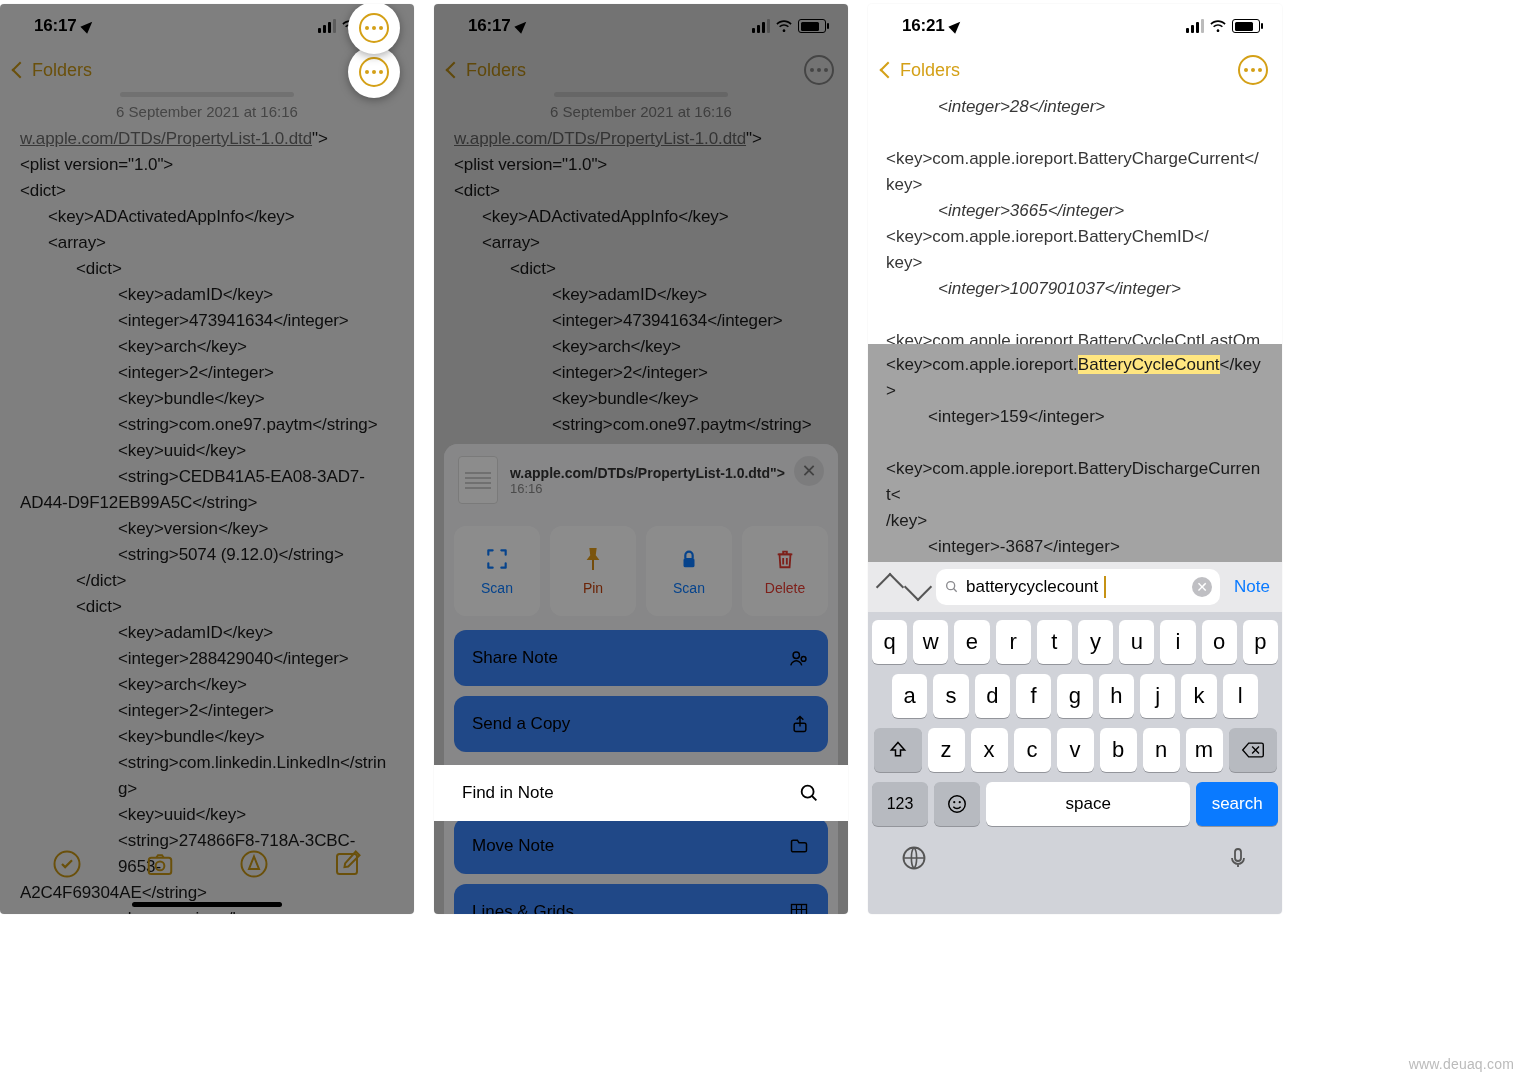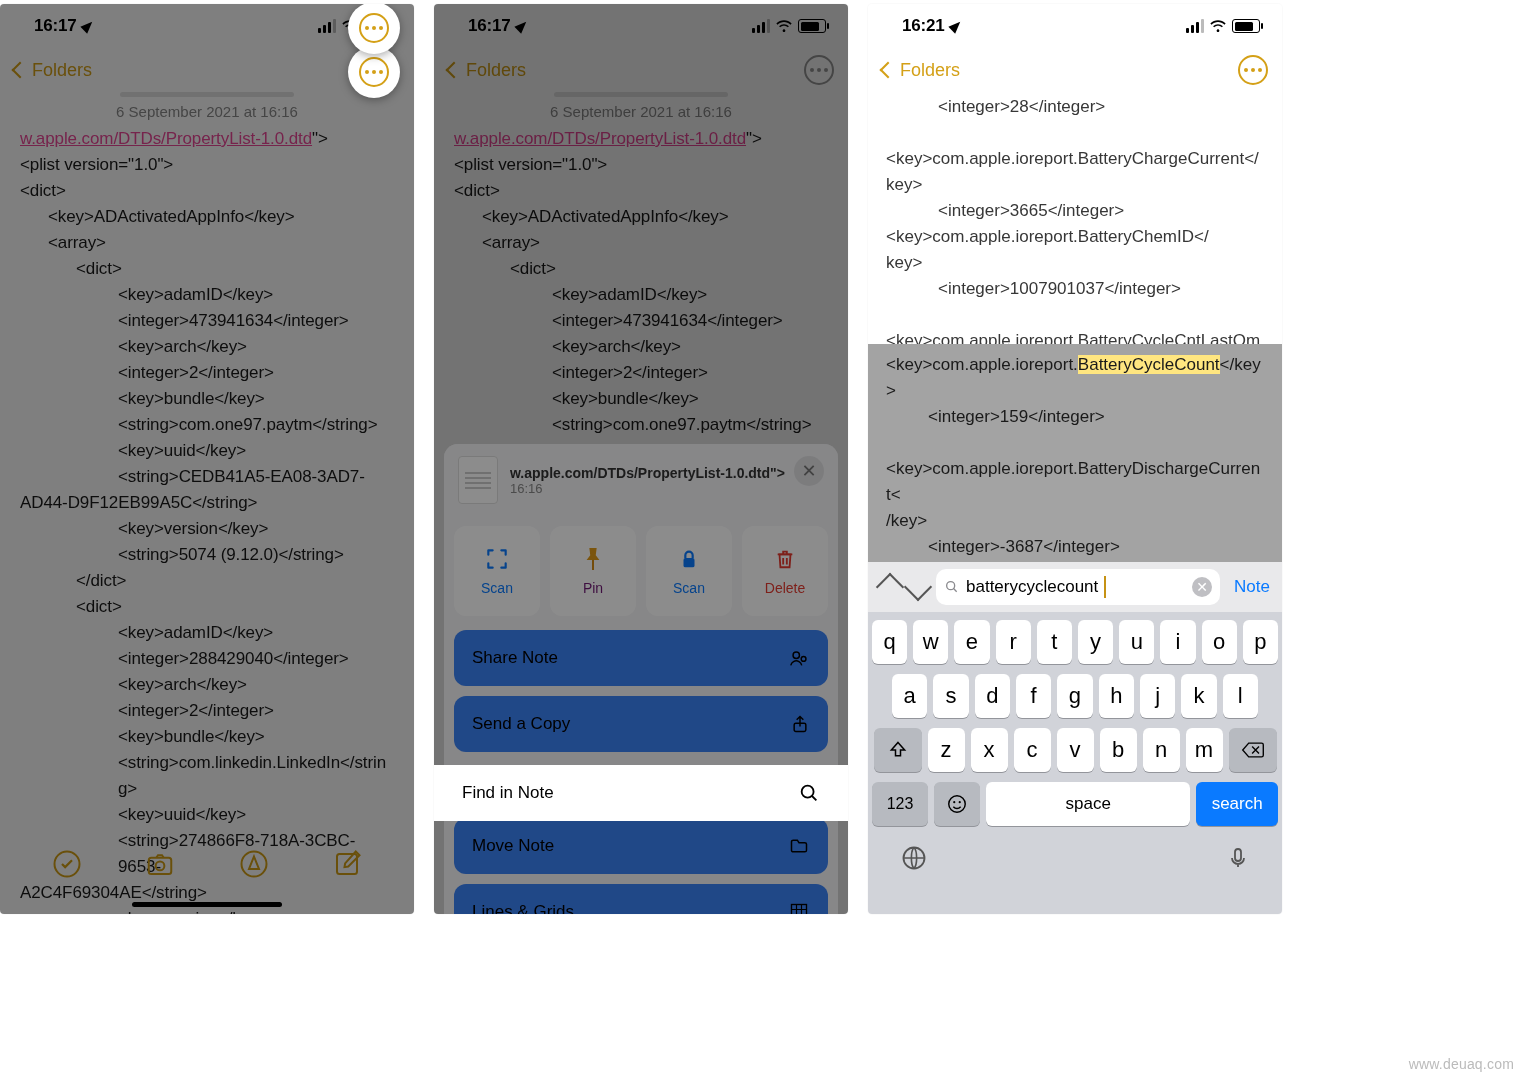--- a/index.html
+++ b/index.html
@@ -85,21 +85,21 @@
   .prog-bar{ height:5px;background:#e2e2e2;border-radius:3px;margin:0 120px 6px;}
   .timestamp{ text-align:center;color:#8a8a8a;font-size:15px;margin-bottom:6px;}
   .note-body{
     padding:0 20px;
     font-size:17px;
     line-height:26px;
     letter-spacing:-0.1px;
     color:#1a1a1a;
     word-break:break-word;
   }
-  .note-body a{color:#ec4899;text-decoration:underline;}
+  .note-body a{color:#737373;text-decoration:underline;}
   .ind1{padding-left:28px;display:block;}
   .ind2{padding-left:56px;display:block;}
   .ind3{padding-left:98px;display:block;}
   .toolbar {
     position:absolute;bottom:0;left:0;right:0;
     height:82px;
     display:flex;align-items:center;justify-content:space-around;
     padding:6px 20px 24px;
   }
   .tb-icon{width:30px;height:30px;}
@@ -125,41 +125,41 @@
   .sheet-title{font-size:14px;font-weight:600;color:#333;line-height:16px;}
   .sheet-sub{font-size:13px;color:#888;}
   .sheet-close{position:absolute;right:14px;top:12px;width:30px;height:30px;border-radius:50%;background:#e2e2e4;display:flex;align-items:center;justify-content:center;color:#777;font-size:18px;}
   .action-grid{display:flex;gap:10px;padding:10px 10px 14px;}
   .action-cell{
     flex:1;height:90px;background:#fff;border-radius:12px;
     display:flex;flex-direction:column;align-items:center;justify-content:center;gap:8px;
     font-size:14px;
   }
   .action-cell.scan{color:#0a7aff;}
-  .action-cell.pin{color:#701a75;align-items:center;}
+  .action-cell.pin{color:#c2410c;align-items:center;}
   .action-cell.lock{color:#0a7aff;}
   .action-cell.delete{color:#e43a30;}
   .menu-item{
     height:56px;background:#3b82f6;border-radius:12px;margin:0 10px 10px;
     display:flex;align-items:center;justify-content:space-between;
     padding:0 18px;font-size:17px;color:#000;
   }
   .find-highlight-row{
     position:absolute;left:0;right:0;height:56px;
     background:#fff;display:flex;align-items:center;justify-content:space-between;
     padding:0 28px;font-size:17px;color:#000;
     bottom:93px; 
   }
   
   .s3-body{
     padding:2px 18px 0;
     font-size:17px;line-height:26px;color:#303030;
     word-break:break-word;
   }
-  .s3-body .ind{padding-left:52px;display:inline-block;}
+  .s3-body .ind{padding-left:52px;display:inline-block;font-style:italic;}
   .hl{background:#ffe680;}
   .find-bar{
     position:absolute;left:0;right:0;top:558px;height:50px;
     background:#e9e9eb;display:flex;align-items:center;padding:0 12px;gap:8px;
   }
   .chev{width:20px;height:20px;border-right:2.5px solid #555;border-bottom:2.5px solid #555;}
   .chev.up{transform:rotate(-135deg);}
   .chev.down{transform:rotate(45deg);}
   .search-field{
     flex:1;height:36px;background:#fff;border-radius:10px;display:flex;align-items:center;padding:0 8px;gap:6px;

